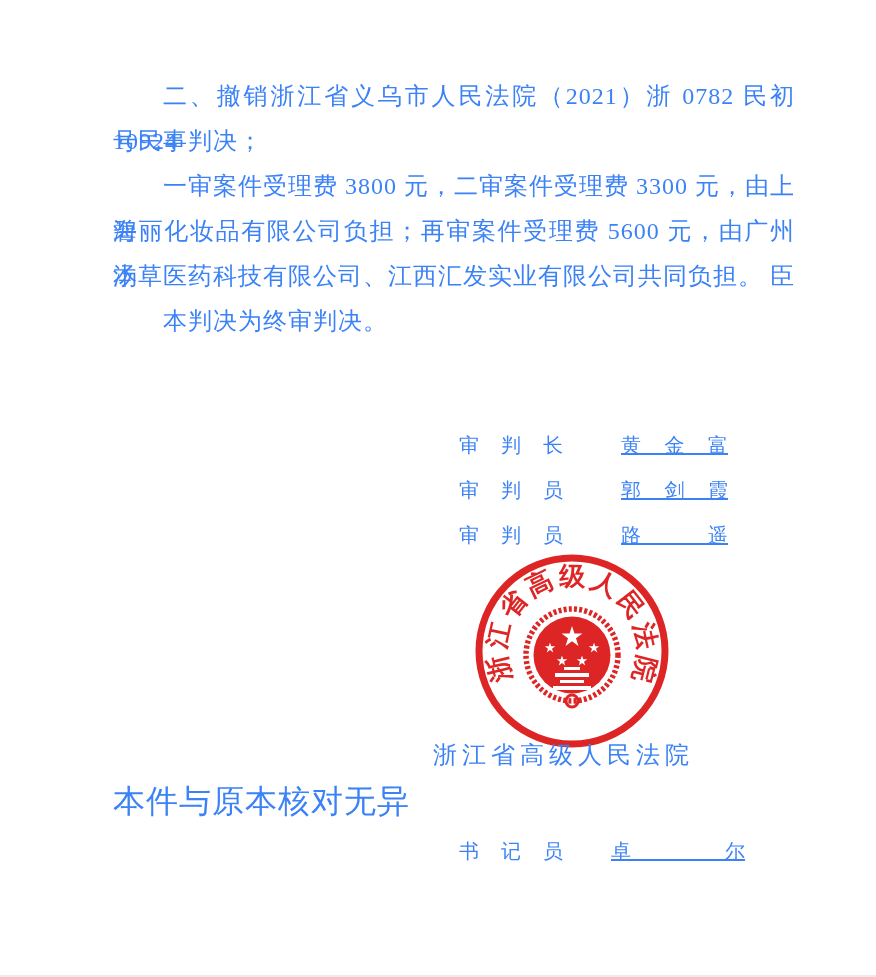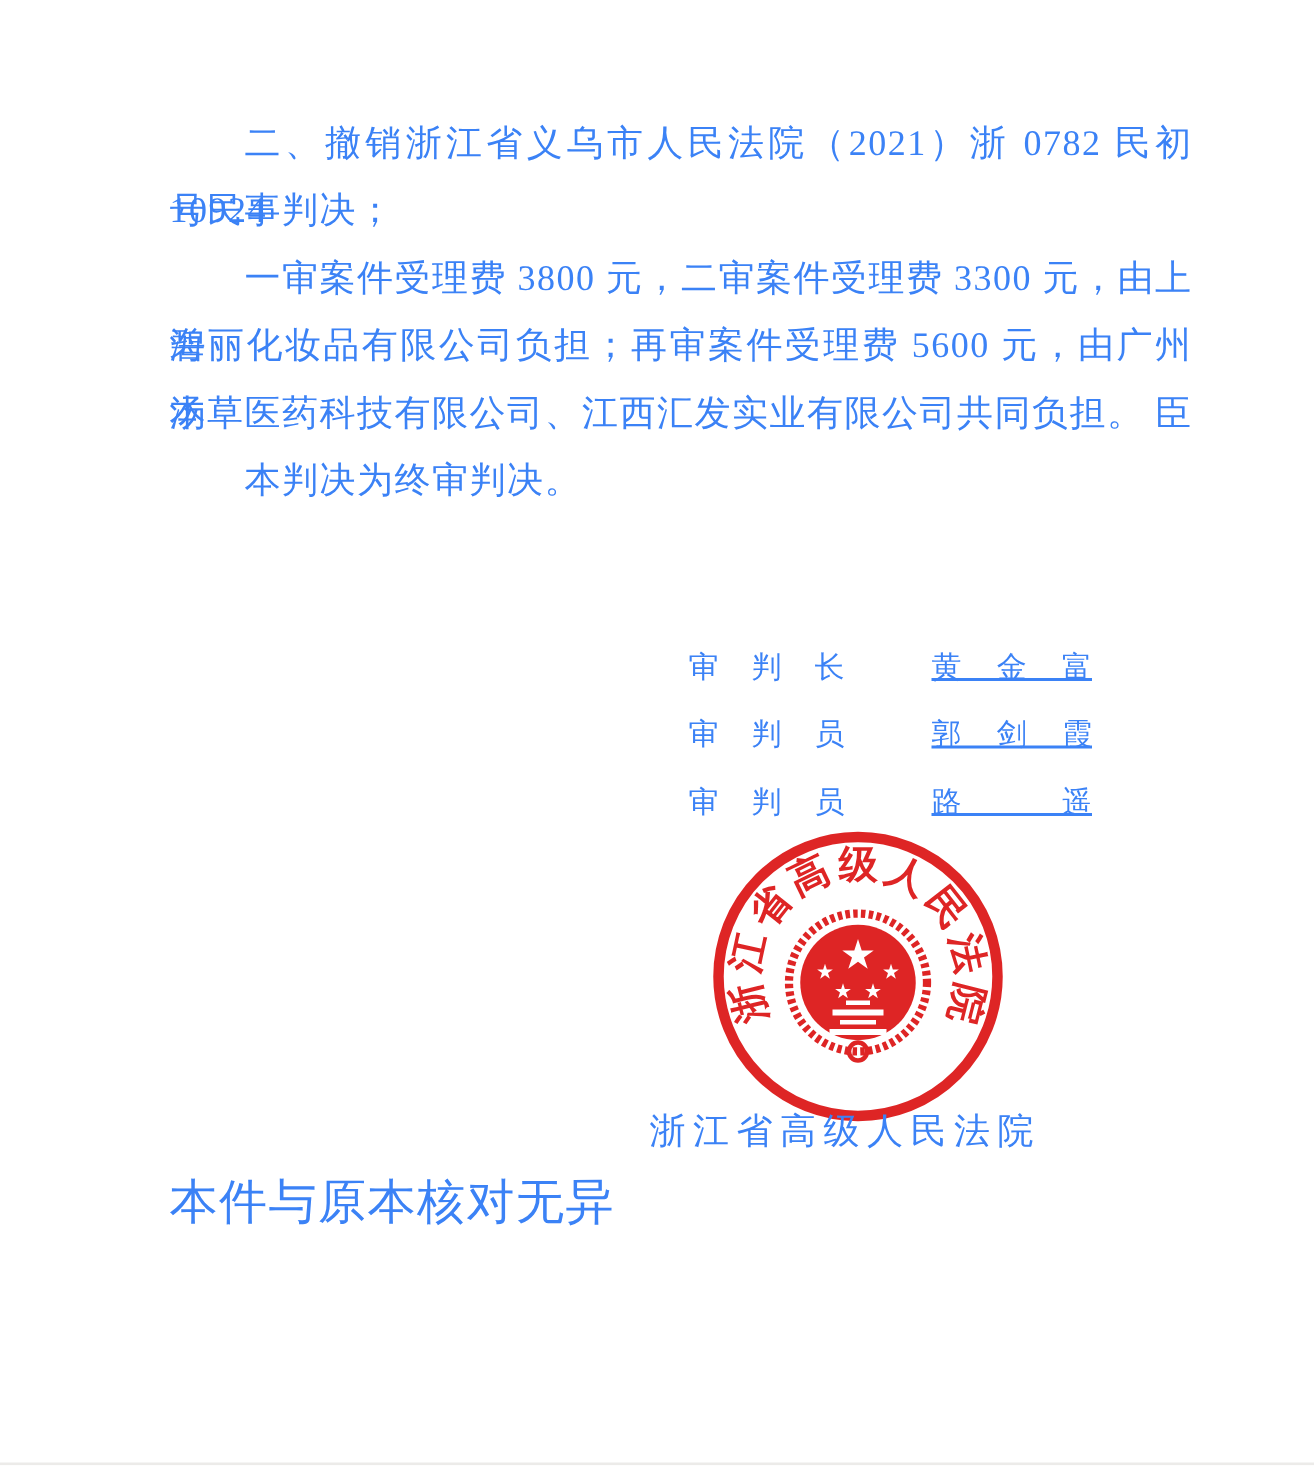--- a/index.html
+++ b/index.html
@@ -156,15 +156,19 @@
         <rect x="81" y="135" width="38" height="4" fill="#ffffff"></rect>
       </g>
       <circle cx="100" cy="150" r="6" fill="none" stroke="#dd1c1c" stroke-width="3"></circle>
     </g>
   </svg>
 
   <div class="date-line">浙江省高级人民法院</div>
 
   <div class="note">本件与原本核对无异</div>
 
+  <div class="sig-row clerk" style="top:838px;">
+    <span class="sig-role">书记员</span>
+    <span class="sig-name">卓尔</span>
+  </div>
 
   <div class="page-edge"></div>
 </div>
 
 </body></html>

